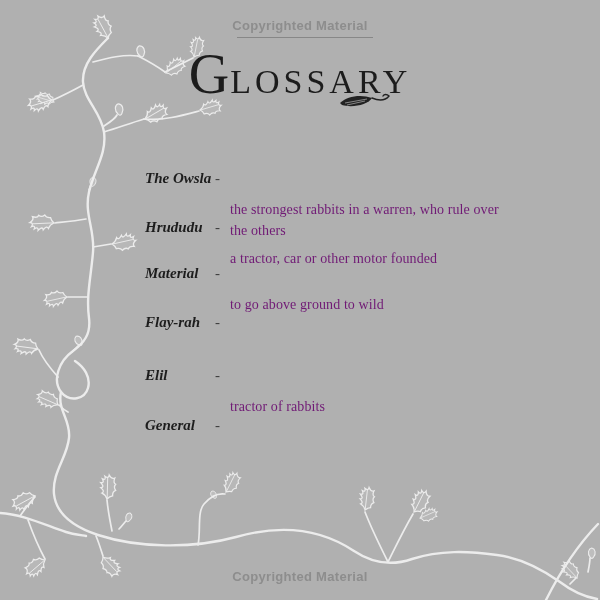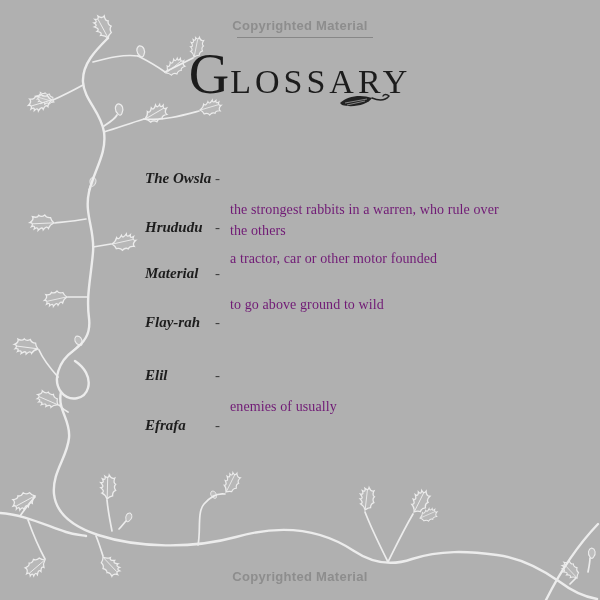--- a/index.html
+++ b/index.html
@@ -164,25 +164,25 @@
     </div>
 
     <div class="entry" style="top:314px">
       <span class="term">Flay-rah</span>
       <span class="dash">-</span>
     </div>
 
     <div class="entry" style="top:367px">
       <span class="term">Elil</span>
       <span class="dash">-</span>
-      <span class="def">enemies of usually</span>
+      <span class="def">tractor of rabbits</span>
     </div>
 
     <div class="entry" style="top:417px">
-      <span class="term">Efrafa</span>
+      <span class="term">General</span>
       <span class="dash">-</span>
     </div>
 
   </div>
 
   <div class="notice bottom">Copyrighted Material</div>
 
 </div>
 
 </body></html>

